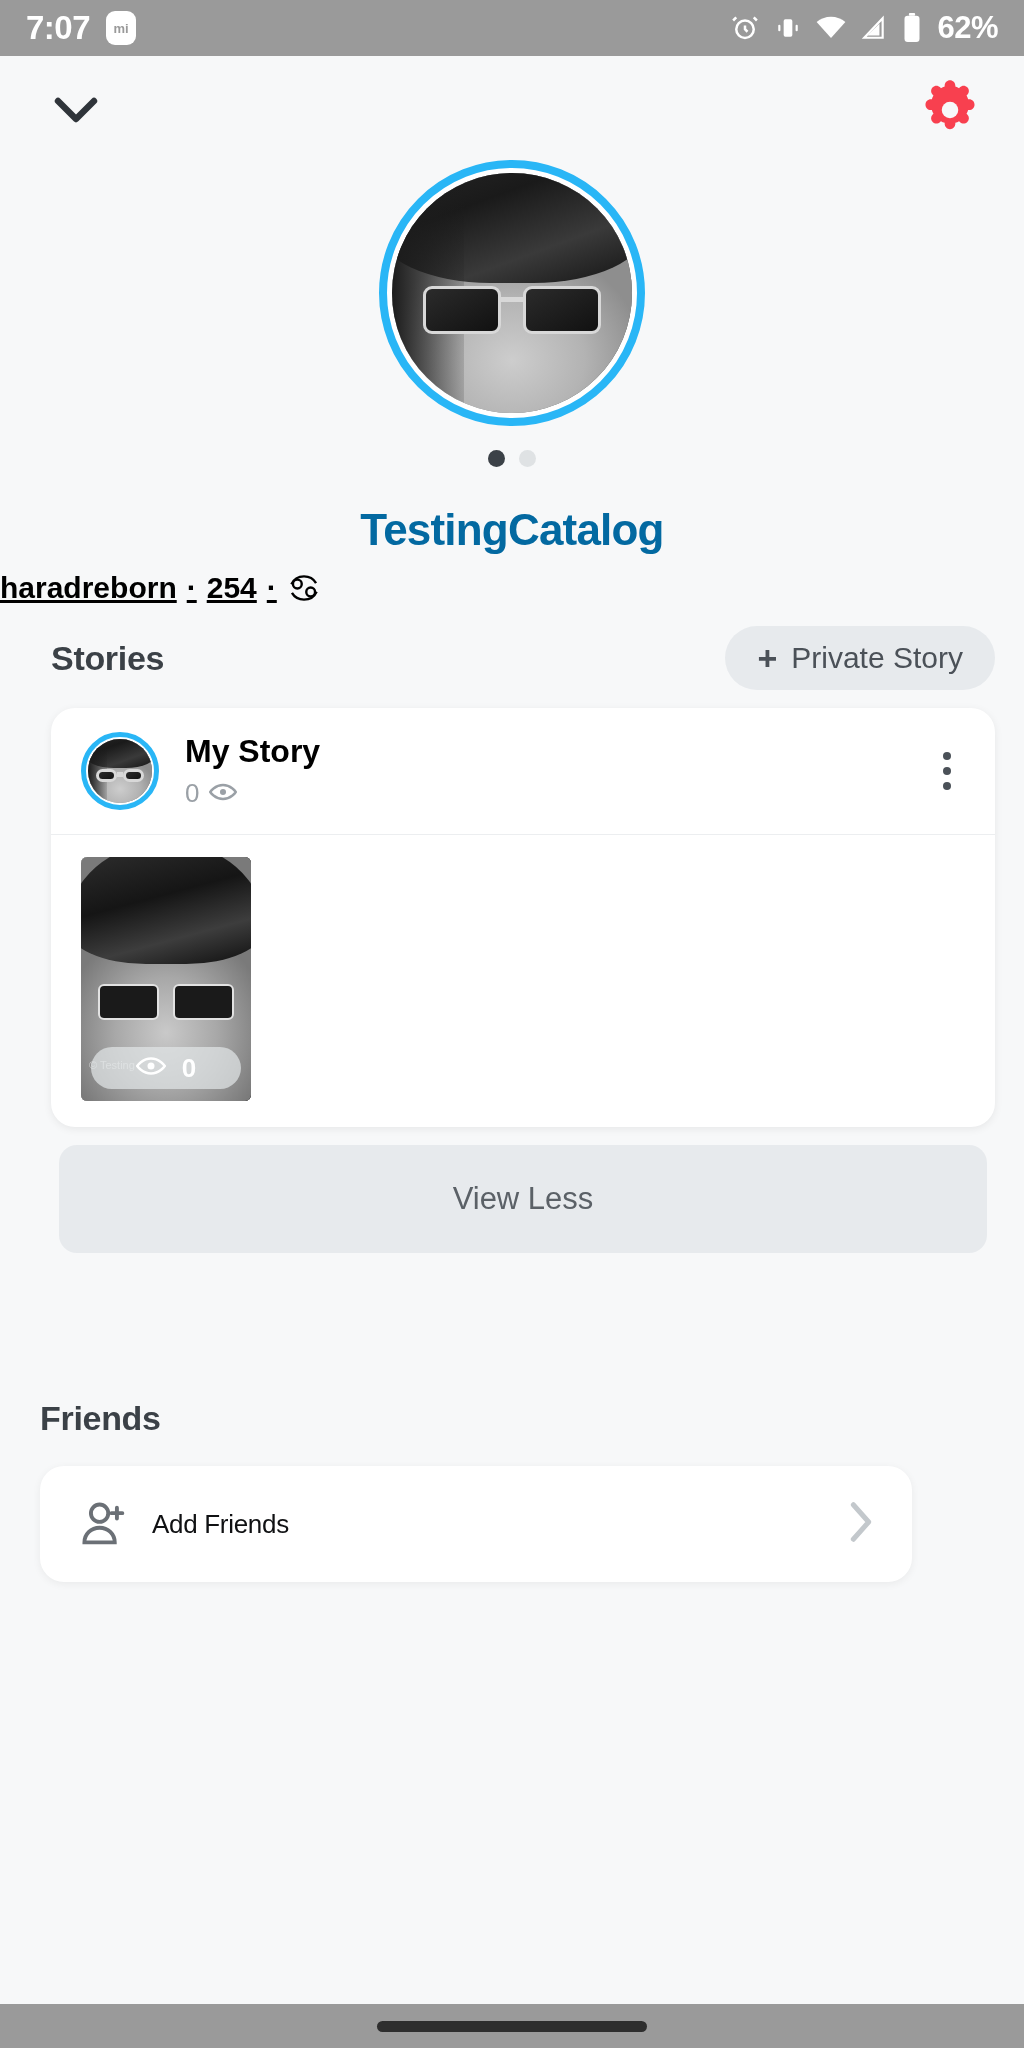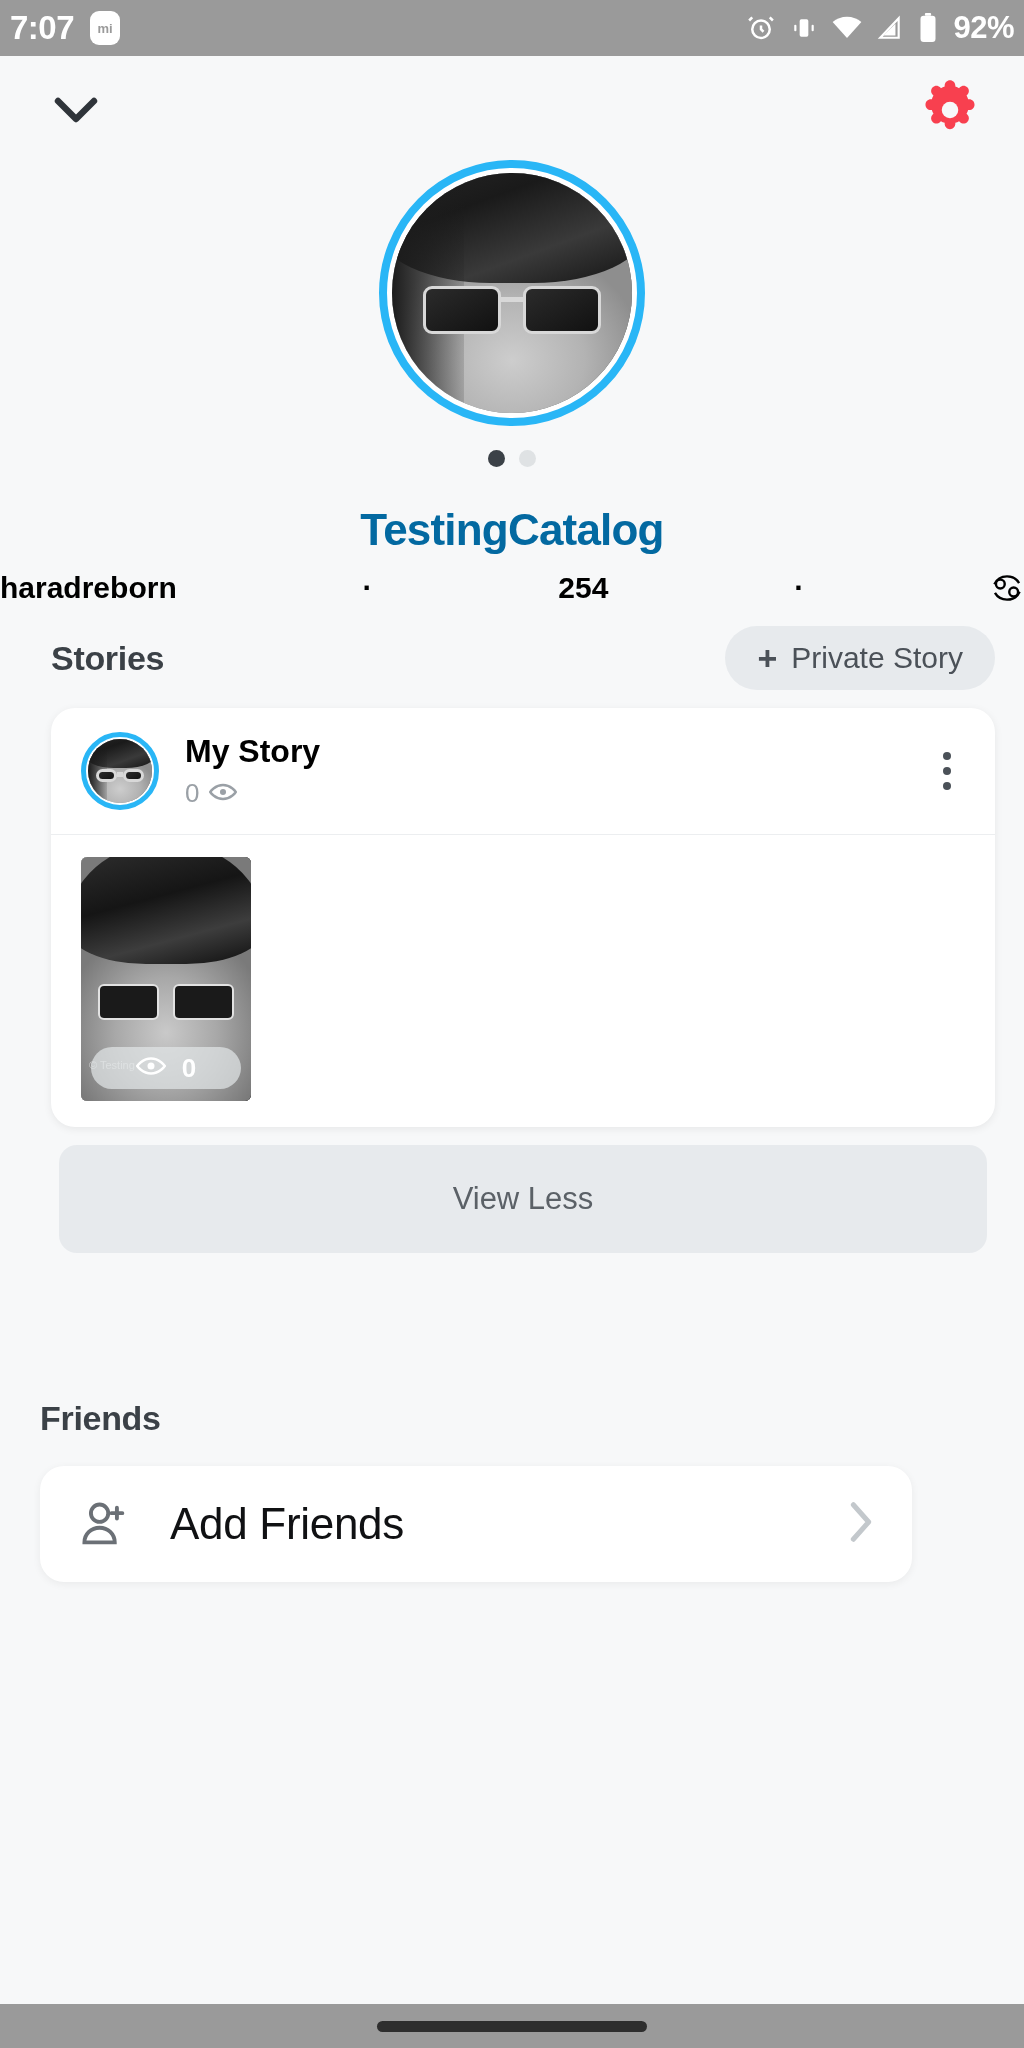--- a/index.html
+++ b/index.html
@@ -8,21 +8,21 @@
     font-family: "Liberation Sans", sans-serif;
     background: #f7f8f9;
     overflow: hidden;
   }
   .screen { position: relative; width: 1024px; height: 2048px; background: #f7f8f9; }
 
   
   .statusbar {
     position: absolute; top: 0; left: 0; width: 1024px; height: 56px;
     background: #9a9a9a; display: flex; align-items: center;
-    padding: 0 10px; color: #ffffff;
+    padding: 0 26px; color: #ffffff;
   }
   .sb-left { display: flex; align-items: center; gap: 16px; }
   .sb-time { font-size: 33px; font-weight: 700; letter-spacing: -0.5px; }
   .sb-appicon {
     width: 30px; height: 34px; border-radius: 9px; background: #ffffff;
     display: flex; align-items: center; justify-content: center;
     color: #9a9a9a; font-size: 13px; font-weight: 700;
   }
   .sb-right { margin-left: auto; display: flex; align-items: center; gap: 15px; }
   .sb-right svg { display: block; }
@@ -68,21 +68,21 @@
   .dots { margin-top: 24px; display: flex; justify-content: center; gap: 14px; }
   .dot { width: 17px; height: 17px; border-radius: 50%; background: #dfe2e4; }
   .dot.active { background: #3b4147; }
 
   .displayname {
     margin-top: 38px; font-size: 44px; font-weight: 700;
     color: #0369a1; letter-spacing: -0.8px;
   }
   .substat {
     margin-top: 16px; font-size: 30px; font-weight: 700; color: #000000;
-    display: flex; align-items: center; justify-content: space-between; gap: 10px;
+    display: flex; align-items: center; justify-content: flex-start; gap: 10px; text-decoration: underline;
   }
   .zodiac { display: inline-flex; align-items: center; }
 
   
   .section-head {
     display: flex; align-items: center; padding: 0 40px; margin-top: 60px; height: 64px;
   }
   .section-title { font-size: 34px; font-weight: 700; color: #3b4147; letter-spacing: -0.3px; }
   .pill {
     margin-left: auto; display: flex; align-items: center; gap: 14px;
@@ -145,21 +145,21 @@
     font-size: 31px; color: #5b6167; border: none; font-family: inherit; width: calc(100% - 96px);
   }
 
   
   .row {
     margin: 16px 40px 0; background: #ffffff; border-radius: 24px;
     display: flex; align-items: center; height: 116px; padding: 0 34px;
     box-shadow: 0 2px 8px rgba(0,0,0,0.06);
   }
   .row .ico { width: 62px; display: flex; align-items: center; justify-content: center; flex: none; }
-  .row .lbl { margin-left: 34px; font-size: 44px; color: #101113; letter-spacing: -0.3px; }
+  .row .lbl { margin-left: 16px; font-size: 26px; color: #101113; letter-spacing: -0.3px; }
   .row .chev { margin-left: auto; }
 
   
   .navbar {
     position: absolute; bottom: 0; left: 0; width: 1024px; height: 44px;
     background: #9a9a9a; display: flex; align-items: center; justify-content: center;
   }
   .navbar .handle { width: 270px; height: 11px; border-radius: 6px; background: #2e2e2e; }
 
   .clip { position: absolute; top: 56px; left: 0; width: 1024px; height: 1948px; overflow: hidden; }
@@ -199,21 +199,21 @@
           <path d="M20 3 20 21 3 21z" fill="none" stroke="#fff" stroke-width="2"></path>
           <path d="M17 8 17 19 6 19z"></path>
         </svg>
       </span>
       <span>
         <svg width="20" height="30" viewBox="0 0 14 24" fill="#fff">
           <rect x="4.5" y="0" width="5" height="2.2" rx="0.8"></rect>
           <rect x="1" y="2.2" width="12" height="21" rx="2.6"></rect>
         </svg>
       </span>
-      <div class="sb-batt">92%</div>
+      <div class="sb-batt">62%</div>
     </div>
   </div>
 
   <div class="clip">
 
     <div class="topnav" style="top:0">
       <div class="nav-back">
         <span>
           <svg width="48" height="32" viewBox="0 0 24 16" fill="none" stroke="#2f343a" stroke-width="3.2" stroke-linecap="round" stroke-linejoin="round">
             <path d="M3 3 12 12 21 3"></path>

